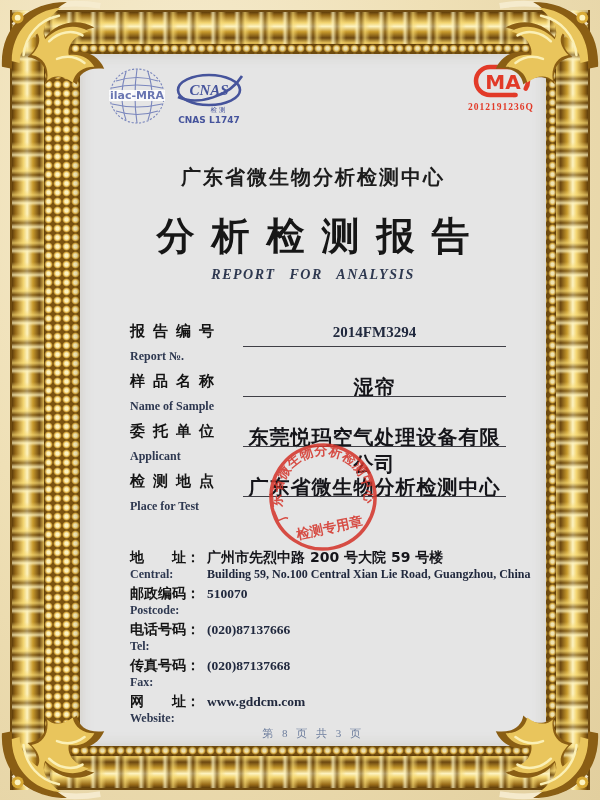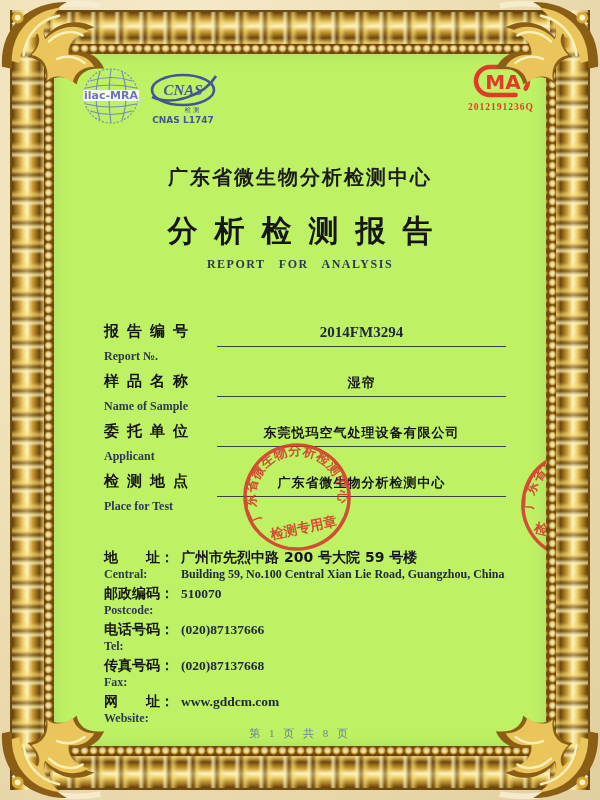--- a/index.html
+++ b/index.html
@@ -28,42 +28,42 @@
   .f-right{right:10px;top:10px;bottom:10px;width:38px;
     background:
       repeating-linear-gradient(0deg, rgba(95,61,10,0) 0px, rgba(95,61,10,0) 8px, rgba(253,243,192,.75) 11px, rgba(95,61,10,.55) 15px, rgba(248,220,120,.65) 19px, rgba(95,61,10,0) 24px),
       linear-gradient(270deg,#5f3d0a 0%,#9a6d1a 10%,#f2d470 30%,#fdf3c0 40%,#c89a2c 55%,#6b4710 72%,#e8c35a 86%,#7a5210 100%);
     border-right:2px solid #6e4a10;}
   .bead-ring{position:absolute;inset:44px;z-index:1;
     background-color:#6b4710;
     background-image:radial-gradient(circle at 4.5px 4.5px, #fdf2c0 1.6px, #e3b84e 3px, #7a5210 4.4px);
     background-size:9px 9px;
     box-shadow:inset 0 0 3px #3a2405;}
-  .paper{position:absolute;inset:54px;z-index:2;background:#bef264;overflow:hidden;
-    box-shadow:0 0 10px rgba(70,45,8,.55), inset 0 0 14px rgba(140,125,95,.25);}
+  .paper{position:absolute;inset:54px;z-index:2;background:#e5e5e5;overflow:hidden;
+    box-shadow:0 0 10px rgba(70,45,8,.55), inset 0 0 14px rgba(140,125,95,.25);margin-left:26px;}
   .corner{position:absolute;width:118px;height:118px;z-index:3;pointer-events:none;}
   .c-tl{left:-2px;top:-2px;}
   .c-tr{right:-2px;top:-2px;transform:scaleX(-1);}
   .c-bl{left:-2px;bottom:-2px;transform:scaleY(-1);}
   .c-br{right:-2px;bottom:-2px;transform:scale(-1,-1);}
   
   .logos{position:absolute;top:12px;left:26px;display:flex;align-items:flex-start;gap:4px;}
   .cma-block{position:absolute;top:10px;right:12px;text-align:center;}
   .cma-number{font-family:"Liberation Serif",serif;font-weight:bold;font-size:9.5px;color:#e23a28;letter-spacing:1px;margin-top:0px;}
   .header-block{position:absolute;top:110px;left:0;width:100%;text-align:center;color:#1c1c1c;}
   .org-cn{font-size:20px;font-weight:bold;letter-spacing:2px;}
   .org-en{margin-top:4px;font-family:"Liberation Serif",serif;font-weight:bold;font-size:11.5px;letter-spacing:.6px;word-spacing:9px;color:#2e3850;}
-  .title-cn{margin-top:20px;font-size:30px;font-weight:bold;letter-spacing:17px;padding-left:17px;color:#161616;}
-  .title-en{margin-top:5px;font-family:"Liberation Serif",serif;font-weight:bold;font-size:12px;letter-spacing:1.5px;word-spacing:9px;color:#2e3850;}
+  .title-cn{margin-top:20px;font-size:38px;font-weight:bold;letter-spacing:17px;padding-left:17px;color:#161616;}
+  .title-en{margin-top:5px;font-family:"Liberation Serif",serif;font-weight:bold;font-size:14px;letter-spacing:1.5px;word-spacing:9px;color:#2e3850;font-style:italic;}
   .fields{position:absolute;top:264px;left:50px;right:40px;}
   .field-row{position:relative;height:50px;}
   .fl-cn{position:absolute;left:0;top:4px;font-size:15px;font-weight:bold;letter-spacing:8px;color:#141414;white-space:nowrap;}
   .f-line{position:absolute;left:113px;right:0;top:28px;border-bottom:1.5px solid #3f3f46;}
   .f-value{position:absolute;left:113px;right:0;top:6px;text-align:center;font-weight:bold;font-size:15px;color:#21293e;}
-  .f-value.cnv{font-family:"DejaVu Sans",sans-serif;color:#15151a;font-size:13px;letter-spacing:1px;}
+  .f-value.cnv{font-family:"DejaVu Sans",sans-serif;color:#15151a;font-size:20px;letter-spacing:1px;}
   .f-value.env{font-family:"Liberation Serif",serif;}
   .fl-en{position:absolute;left:0;top:31px;font-family:"Liberation Serif",serif;font-weight:bold;font-size:12px;color:#2e3850;}
   .contact{position:absolute;top:494px;left:50px;right:30px;}
   .c-row{margin-bottom:3px;}
   .c-l1{line-height:17px;white-space:nowrap;}
   .c-l2{line-height:14px;white-space:nowrap;}
   .cl-cn{display:inline-block;width:72px;font-size:14px;font-weight:bold;color:#141414;}
   .cv-cn{font-size:14px;font-weight:bold;color:#15151a;}
   .cv-en{font-family:"Liberation Serif",serif;font-size:13.5px;font-weight:bold;color:#21293e;}
   .cl-en{display:inline-block;width:72px;font-family:"Liberation Serif",serif;font-size:12px;font-weight:bold;color:#2e3850;}
@@ -193,21 +193,21 @@
       <div class="c-l1">
         <span class="cl-cn">网　　址：</span>
         <span class="cv-en">www.gddcm.com</span>
       </div>
       <div class="c-l2">
         <span class="cl-en">Website:</span>
       </div>
     </div>
   </div>
 
-  <div class="page-footer">第 1 页 共 8 页</div>
+  <div class="page-footer">第 8 页 共 3 页</div>
 
   <svg class="stamp stamp1" width="116" height="116" viewBox="0 0 116 116">
     <circle cx="58" cy="58" r="52" fill="none" stroke="#d5382e" stroke-width="3.5"></circle>
     <defs>
         <path id="arc1" d="M18.6,72.4 A42,42 0 1 1 97.4,72.4" fill="none"></path>
       </defs>
     <text font-size="13" font-weight="bold" fill="#d5382e" letter-spacing="0.5">
       <textPath href="#arc1">广东省微生物分析检测中心</textPath>
     </text>
     <text x="58" y="94" text-anchor="middle" font-size="13.5" font-weight="bold" fill="#d5382e">检测专用章</text>

